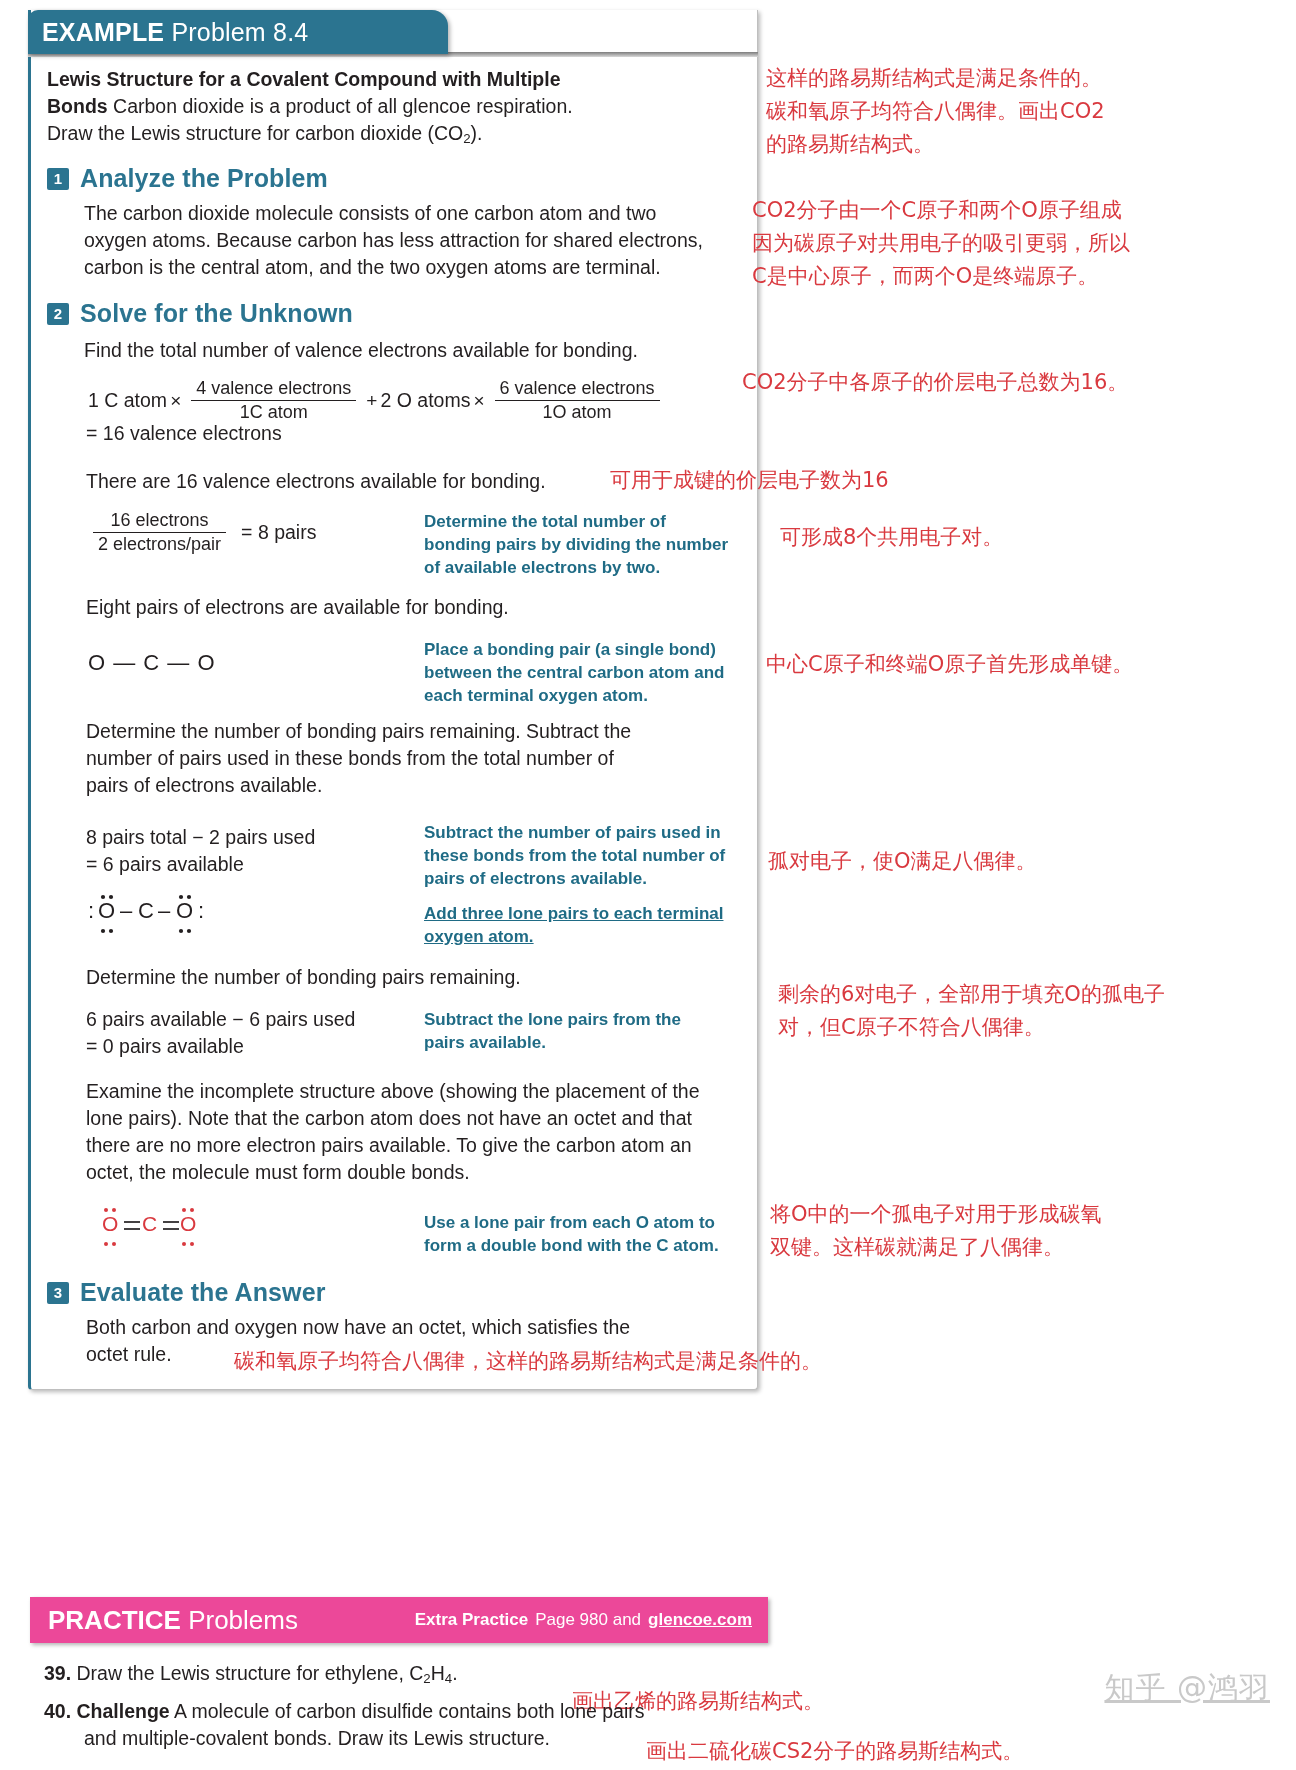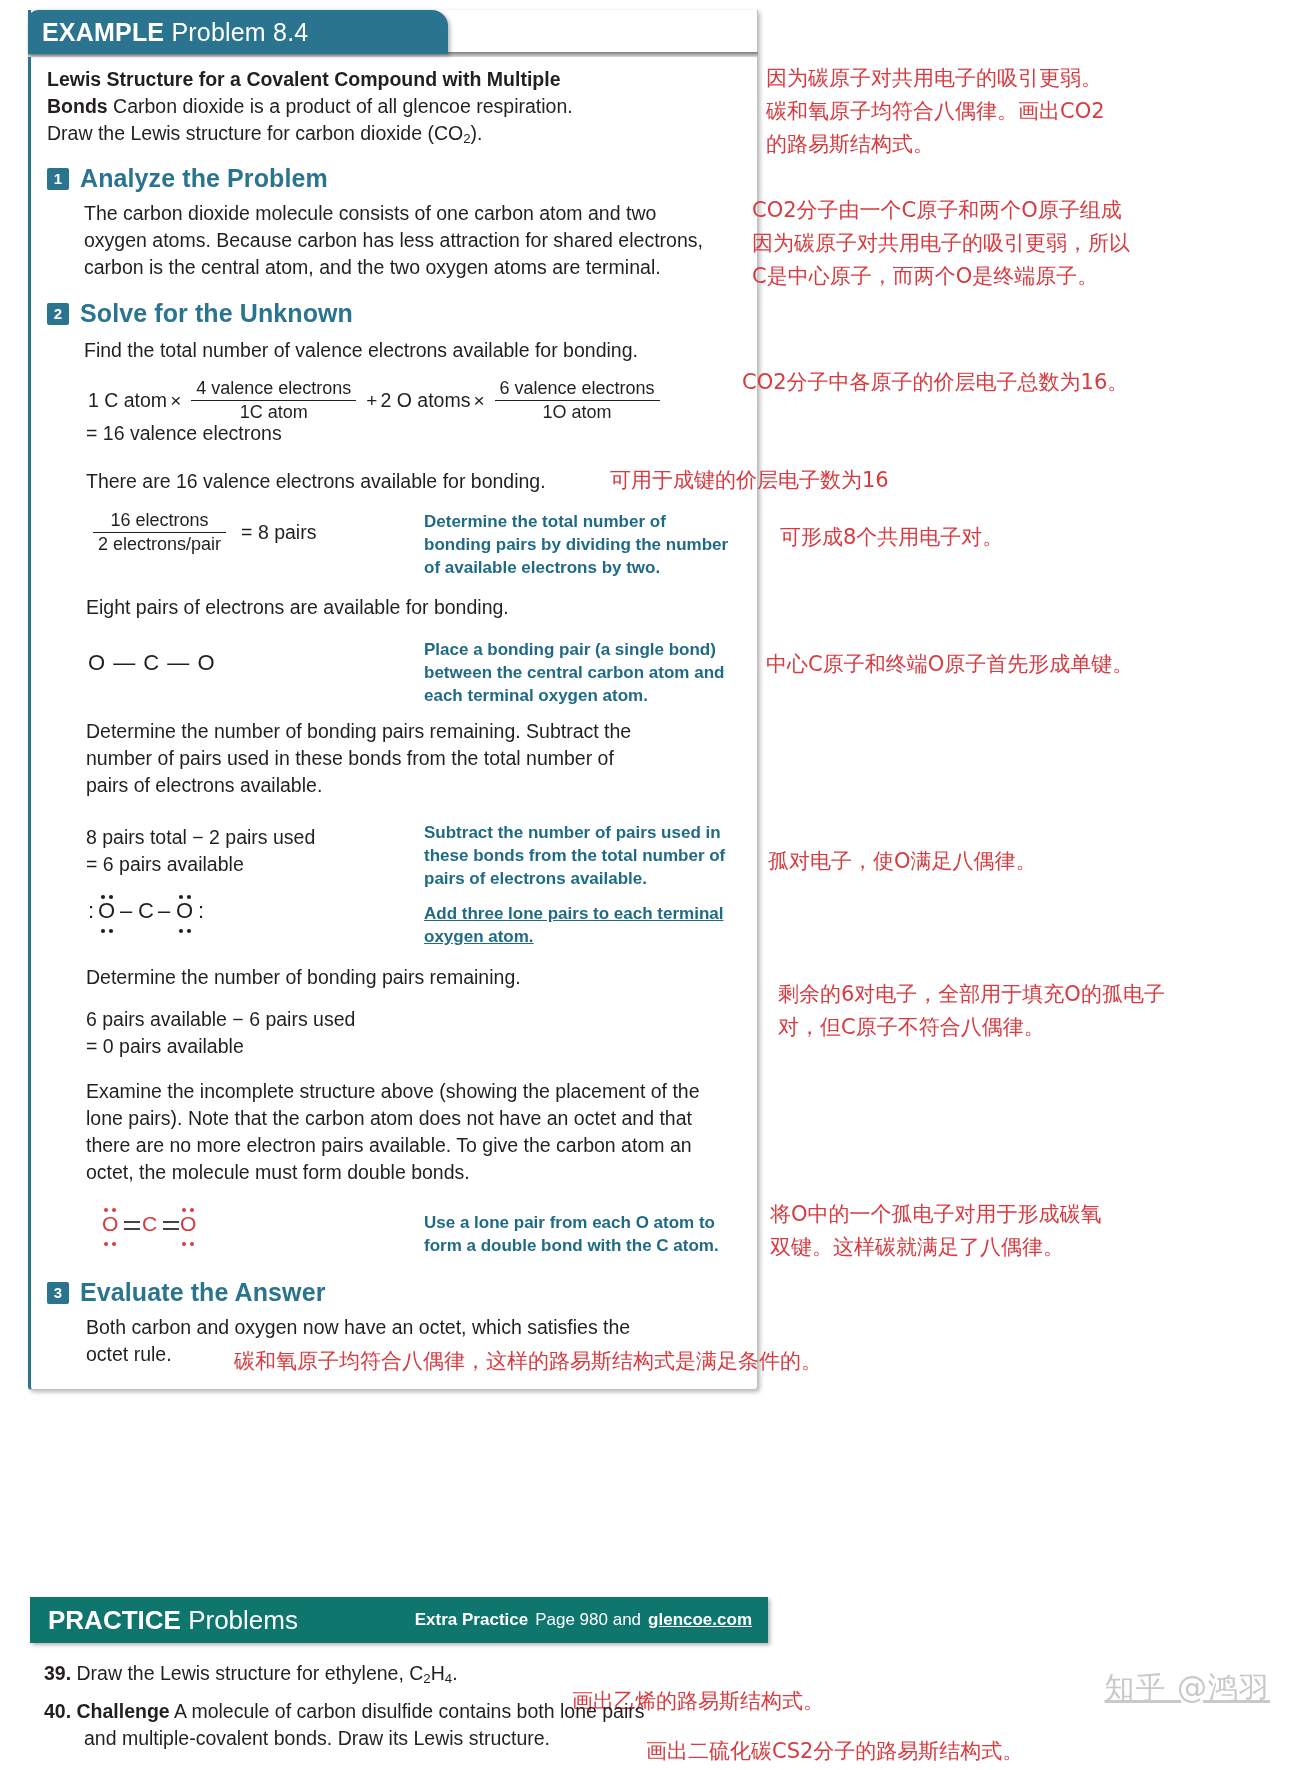--- a/index.html
+++ b/index.html
@@ -92,21 +92,21 @@
   .frac .num{ padding:0 5px 1px 5px; font-size:18px; }
   .frac .den{ padding:1px 5px 0 5px; font-size:18px; border-top:1.6px solid #231f20; width:100%; text-align:center; }
   .op{ font-size:19px; padding:0 3px; }
 
   
   .lewis{ position:absolute; font-size:22px; letter-spacing:1px; }
 
   
   .practice-bar{
     position:absolute; left:30px; top:1597px; width:738px; height:46px;
-    background:#0f766e; display:flex; align-items:center;
+    background:#ec4899; display:flex; align-items:center;
     box-shadow:2px 2px 4px rgba(0,0,0,.3);
   }
   .practice-bar .ttl{ color:#fff; font-size:26px; padding-left:18px; }
   .practice-bar .ttl b{ font-weight:bold; }
   .practice-bar .extra{
     margin-left:auto; padding-right:16px; color:#fff; font-size:17px;
     display:flex; align-items:baseline; gap:7px;
   }
   .practice-bar .extra b{ font-weight:bold; }
   .practice-bar .extra u{ font-weight:bold; text-decoration:underline; }
@@ -276,27 +276,31 @@
   </div>
   <div class="note-blue" style="left:424px; top:821px; width:330px;">
     <span>Subtract the number of pairs used in</span><br>
     <span>these bonds from the total number of</span><br>
     <span>pairs of electrons available.</span>
   </div>
   <div class="note-blue" style="left:424px; top:902px; width:330px;text-decoration:underline;">
     <span>Add three lone pairs to each terminal</span><br>
     <span>oxygen atom.</span>
   </div>
+  <div class="note-blue" style="left:424px; top:1008px; width:330px;">
+    <span>Subtract the lone pairs from the</span><br>
+    <span>pairs available.</span>
+  </div>
   <div class="note-blue" style="left:424px; top:1211px; width:330px;">
     <span>Use a lone pair from each O atom to</span><br>
     <span>form a double bond with the C atom.</span>
   </div>
 
   <div class="anno" style="left:766px; top:62px;">
-    <div>因为碳原子对共用电子的吸引更弱。</div>
+    <div>这样的路易斯结构式是满足条件的。</div>
     <div>碳和氧原子均符合八偶律。画出CO2</div>
     <div>的路易斯结构式。</div>
   </div>
 
   <div class="anno" style="left:752px; top:194px;">
     <div>CO2分子由一个C原子和两个O原子组成</div>
     <div>因为碳原子对共用电子的吸引更弱，所以</div>
     <div>C是中心原子，而两个O是终端原子。</div>
   </div>
 

